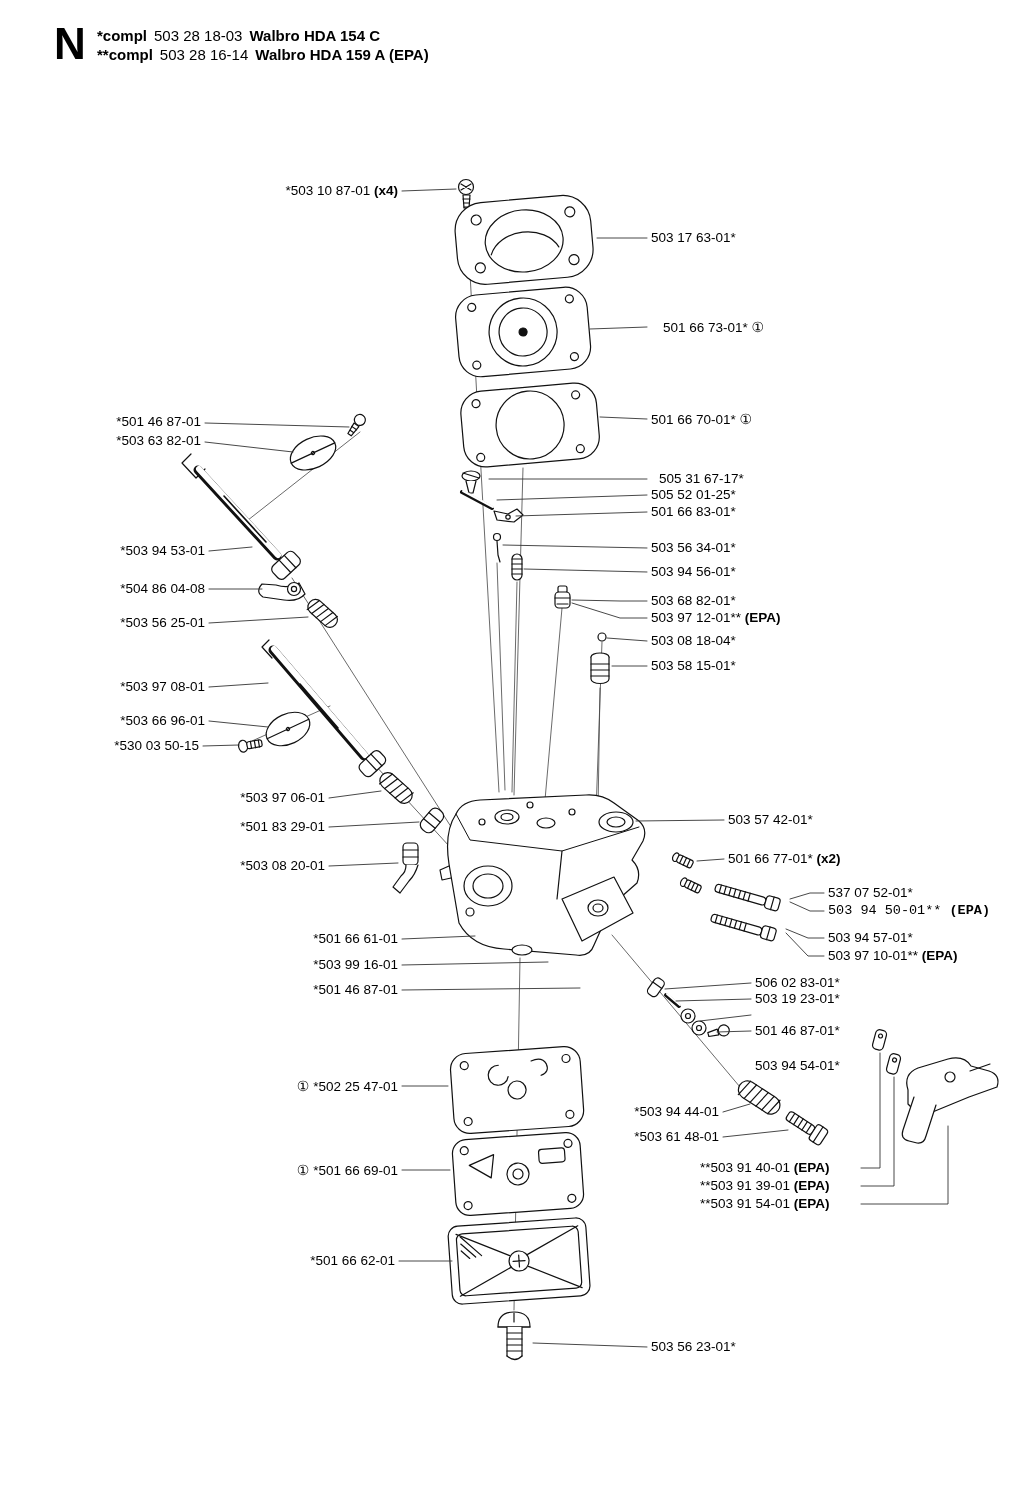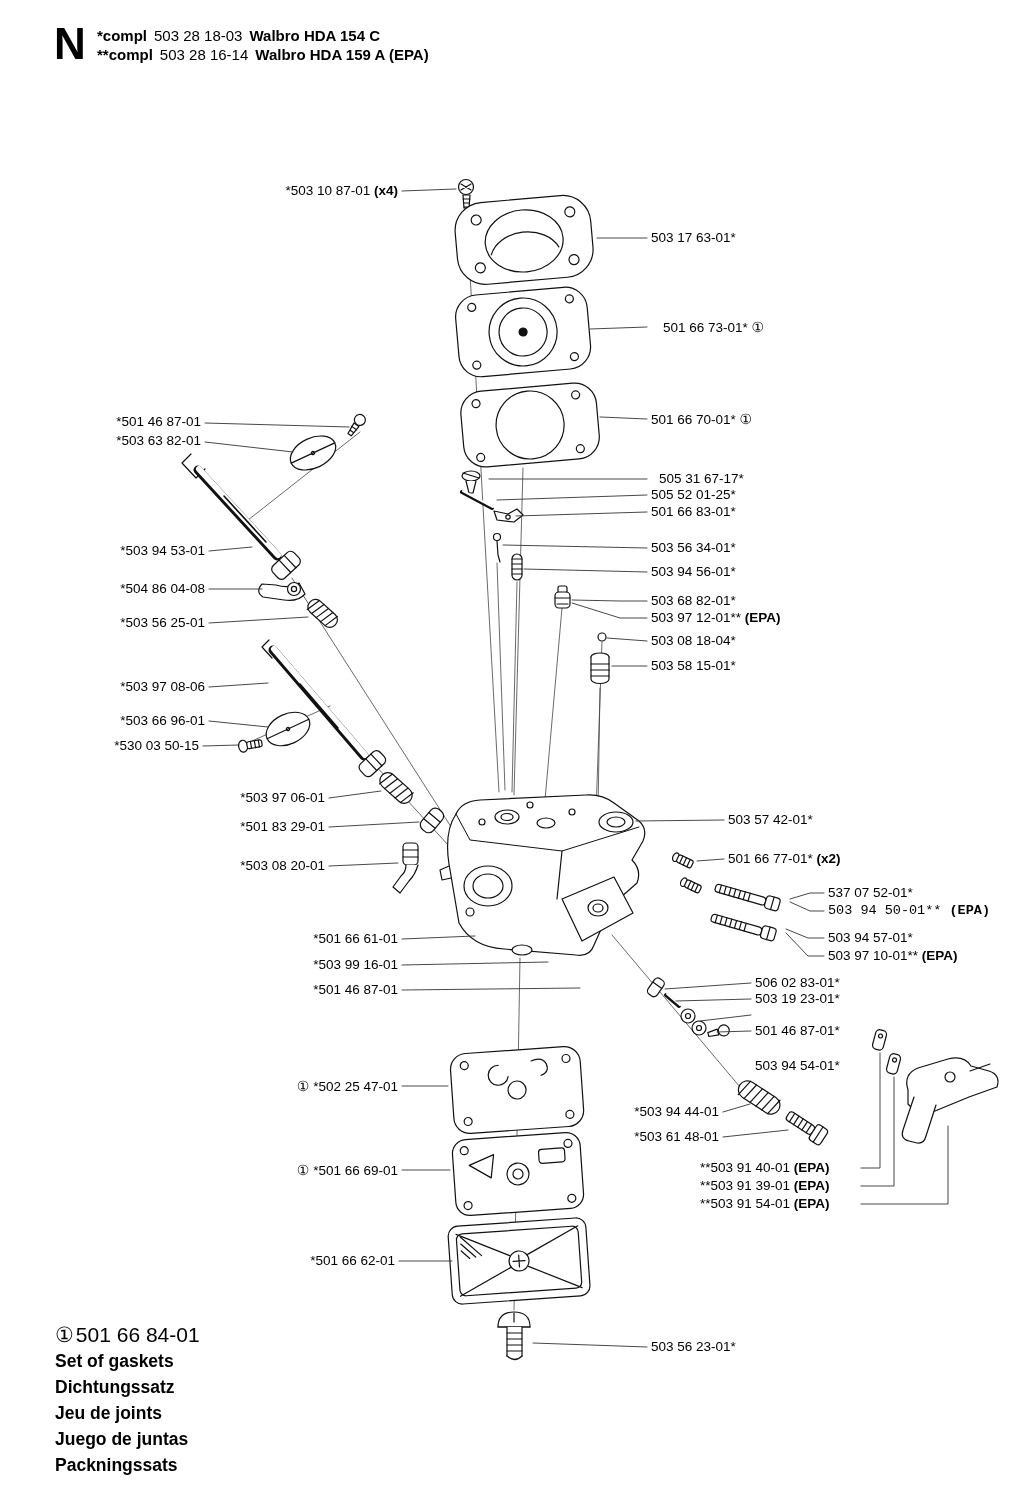--- a/index.html
+++ b/index.html
@@ -391,21 +391,21 @@
       <div class="part-label align-left" style="left: 651px; top: 503px;"><span>501 66 83-01*</span></div>
       <div class="part-label align-right" style="left: -75px; width: 280px; top: 542px;"><span>*503 94 53-01</span></div>
       <div class="part-label align-left" style="left: 651px; top: 539px;"><span>503 56 34-01*</span></div>
       <div class="part-label align-left" style="left: 651px; top: 563px;"><span>503 94 56-01*</span></div>
       <div class="part-label align-right" style="left: -75px; width: 280px; top: 580px;"><span>*504 86 04-08</span></div>
       <div class="part-label align-left" style="left: 651px; top: 592px;"><span>503 68 82-01*</span></div>
       <div class="part-label align-left" style="left: 651px; top: 609px;"><span>503 97 12-01**</span><b> (EPA)</b></div>
       <div class="part-label align-right" style="left: -75px; width: 280px; top: 614px;"><span>*503 56 25-01</span></div>
       <div class="part-label align-left" style="left: 651px; top: 632px;"><span>503 08 18-04*</span></div>
       <div class="part-label align-left" style="left: 651px; top: 657px;"><span>503 58 15-01*</span></div>
-      <div class="part-label align-right" style="left: -75px; width: 280px; top: 678px;"><span>*503 97 08-06</span></div>
+      <div class="part-label align-right" style="left: -75px; width: 280px; top: 678px;"><span>*503 97 08-01</span></div>
       <div class="part-label align-right" style="left: -75px; width: 280px; top: 712px;"><span>*503 66 96-01</span></div>
       <div class="part-label align-right" style="left: -81px; width: 280px; top: 737px;"><span>*530 03 50-15</span></div>
       <div class="part-label align-right" style="left: 45px; width: 280px; top: 789px;"><span>*503 97 06-01</span></div>
       <div class="part-label align-right" style="left: 45px; width: 280px; top: 818px;"><span>*501 83 29-01</span></div>
       <div class="part-label align-left" style="left: 728px; top: 811px;"><span>503 57 42-01*</span></div>
       <div class="part-label align-left" style="left: 728px; top: 850px;"><span>501 66 77-01* </span><b>(x2)</b></div>
       <div class="part-label align-right" style="left: 45px; width: 280px; top: 857px;"><span>*503 08 20-01</span></div>
       <div class="part-label align-left" style="left: 828px; top: 884px;"><span>537 07 52-01*</span></div>
       <div class="part-label align-left" style="left: 828px; top: 902px; font-family: Liberation Mono, monospace;"><span>503 94 50-01**</span><b> (EPA)</b></div>
       <div class="part-label align-left" style="left: 828px; top: 929px;"><span>503 94 57-01*</span></div>
@@ -421,24 +421,14 @@
       <div class="part-label align-right" style="left: 439px; width: 280px; top: 1103px;"><span>*503 94 44-01</span></div>
       <div class="part-label align-right" style="left: 439px; width: 280px; top: 1128px;"><span>*503 61 48-01</span></div>
       <div class="part-label align-right" style="left: 118px; width: 280px; top: 1161px;"><span class="circ">① </span><span>*501 66 69-01</span></div>
       <div class="part-label align-left" style="left: 700px; top: 1159px;"><span>**503 91 40-01 </span><b>(EPA)</b></div>
       <div class="part-label align-left" style="left: 700px; top: 1177px;"><span>**503 91 39-01 </span><b>(EPA)</b></div>
       <div class="part-label align-left" style="left: 700px; top: 1195px;"><span>**503 91 54-01 </span><b>(EPA)</b></div>
       <div class="part-label align-right" style="left: 115px; width: 280px; top: 1252px;"><span>*501 66 62-01</span></div>
       <div class="part-label align-left" style="left: 651px; top: 1338px;"><span>503 56 23-01*</span></div>
     </div>
 
-  <div class="footer">
-    <div class="footer-num">
-      <span class="circ-big">①</span><span>501 66 84-01</span>
-    </div>
-    <div class="footer-word">Set of gaskets</div>
-    <div class="footer-word">Dichtungssatz</div>
-    <div class="footer-word">Jeu de joints</div>
-    <div class="footer-word">Juego de juntas</div>
-    <div class="footer-word">Packningssats</div>
-  </div>
 
 </div>
 
 </body></html>

